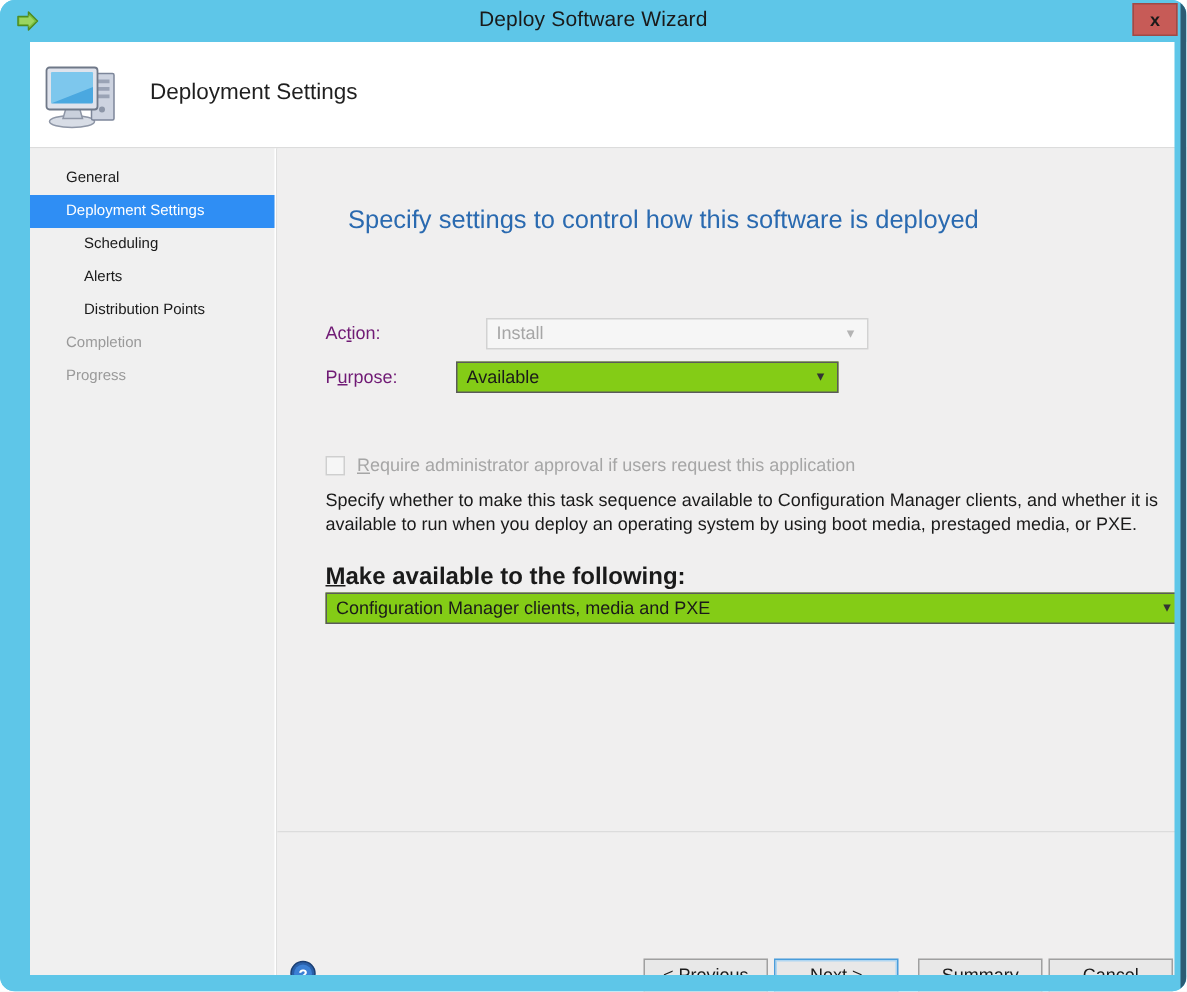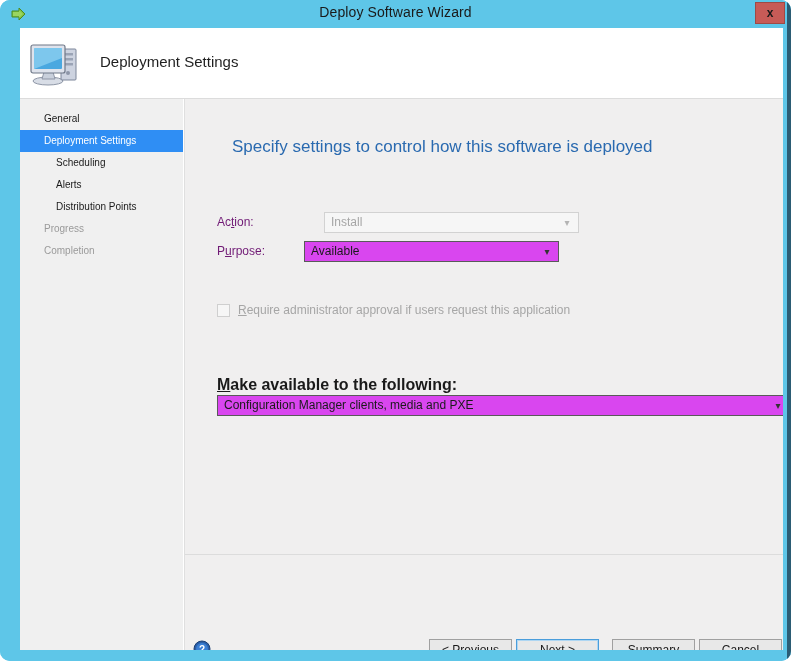--- a/index.html
+++ b/index.html
@@ -160,21 +160,21 @@
     color: #701a75;
     white-space: nowrap;
   }
   #label-action  { left: 32px; top: 116px; }
   #label-purpose { left: 32px; top: 145px; }
 
   
   .combo {
     position: absolute;
     box-sizing: border-box;
-    background: #d946ef;
+    background: #84cc16;
     font-size: 12px;
     color: #1a1a1a;
     line-height: 19px;
   }
   .combo .combo-text {
     position: absolute;
     left: 6px; top: 0;
     right: 20px;
     overflow: hidden;
     white-space: nowrap;
@@ -353,22 +353,22 @@
       <div id="header-title">Deployment Settings</div>
     </div>
 
     <div id="sidebar">
       <div id="sidebar-list">
           <div class="nav-item">General</div>
           <div class="nav-item selected">Deployment Settings</div>
           <div class="nav-item indent">Scheduling</div>
           <div class="nav-item indent">Alerts</div>
           <div class="nav-item indent">Distribution Points</div>
+          <div class="nav-item disabled">Completion</div>
           <div class="nav-item disabled">Progress</div>
-          <div class="nav-item disabled">Completion</div>
         </div>
     </div>
     <div id="sidebar-divider"></div>
 
     <div id="content">
 
       <div id="page-heading">Specify settings to control how this software is deployed</div>
 
       <div class="field-label" id="label-action">
         <span>Ac</span><span class="accel">t</span><span>ion:</span>
@@ -384,20 +384,21 @@
       <div class="combo enabled" id="combo-purpose">
         <span class="combo-text">Available</span>
         <span class="combo-arrow">▾</span>
       </div>
 
       <div id="approval-row">
         <span id="approval-box"></span>
         <span id="approval-label"><span class="accel">R</span><span>equire administrator approval if users request this application</span></span>
       </div>
 
+      <div id="description">Specify whether to make this task sequence available to Configuration Manager clients, and whether it is available to run when you deploy an operating system by using boot media, prestaged media, or PXE.</div>
 
       <div id="label-make-available"><span class="accel">M</span><span>ake available to the following:</span></div>
       <div class="combo enabled" id="combo-available">
         <span class="combo-text">Configuration Manager clients, media and PXE</span>
         <span class="combo-arrow">▾</span>
       </div>
 
     </div>
 
     <div id="footer-divider"></div>

